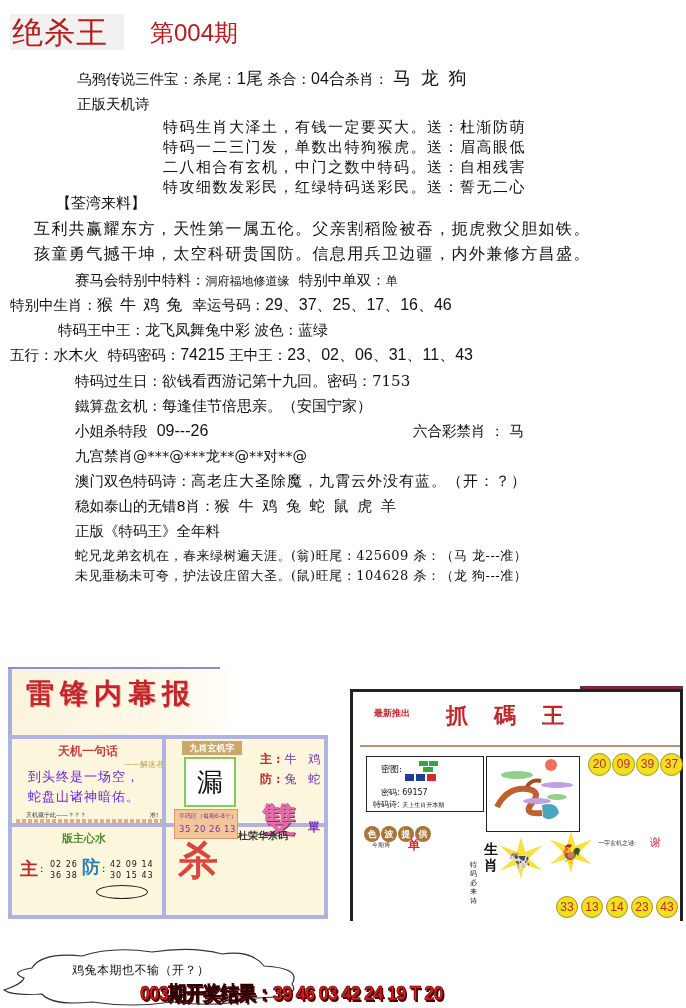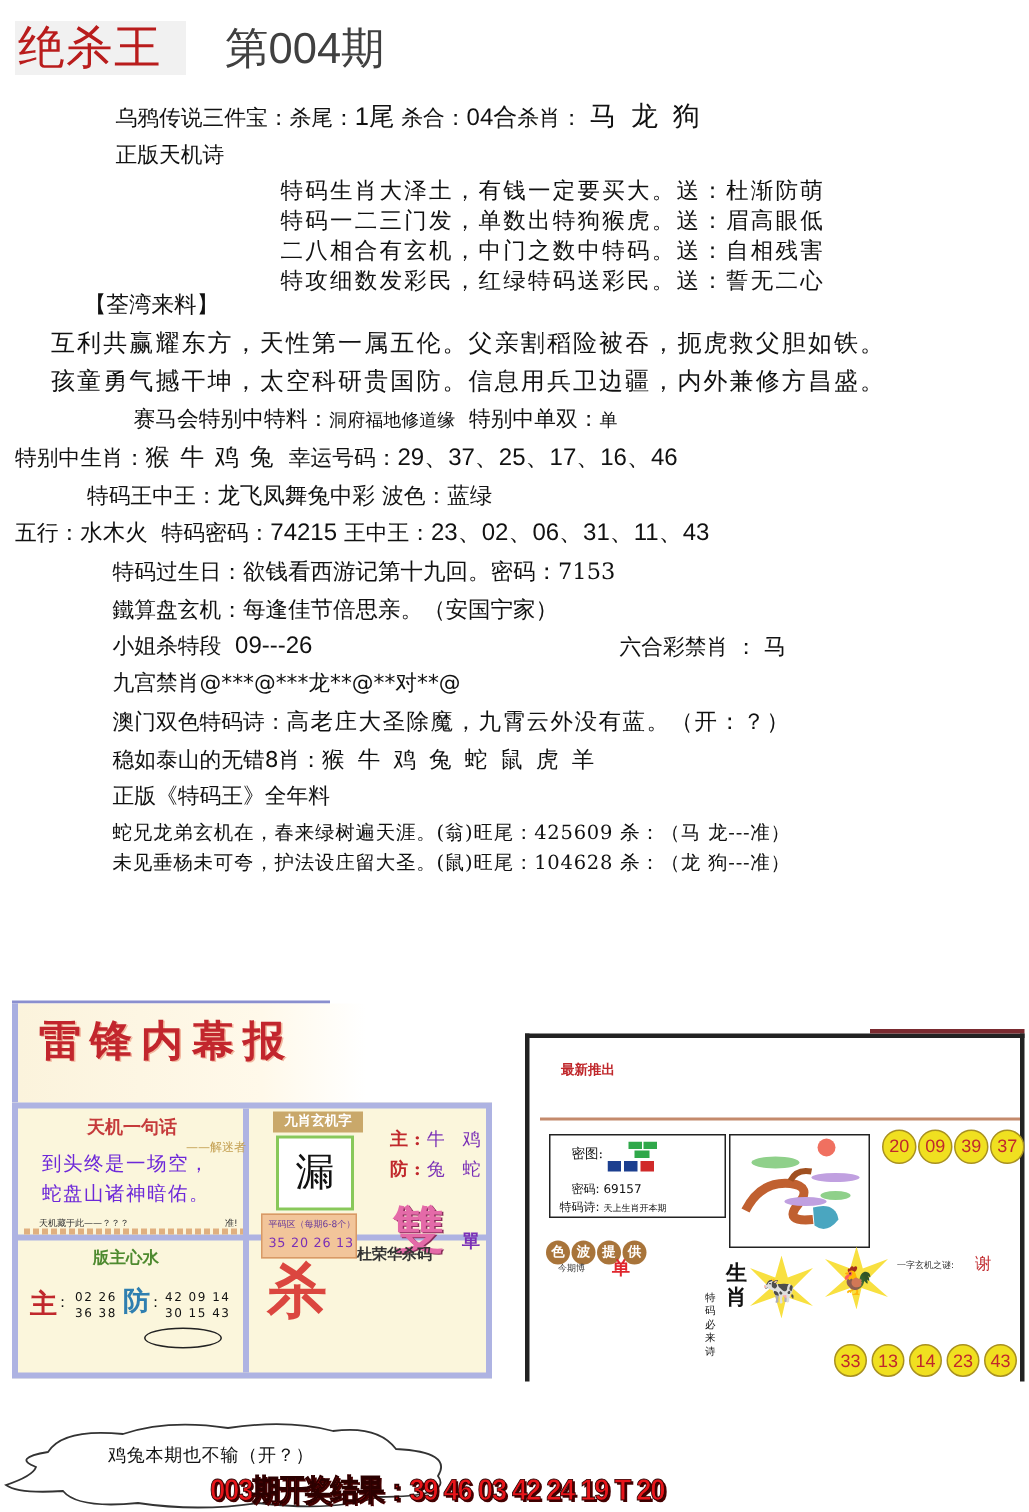--- a/index.html
+++ b/index.html
@@ -5,24 +5,24 @@
   html, body { margin:0; padding:0; background:#ffffff; }
   body { width:686px; height:1008px; position:relative; overflow:hidden;
          font-family:"DejaVu Sans", sans-serif; color:#111; }
   .abs { position:absolute; white-space:nowrap; }
   .serif { font-family:"DejaVu Serif", serif; }
   .sans { font-family:"Liberation Sans", sans-serif; }
 
   
   .brand { left:10px; top:14px; width:112px; height:36px; background:#f1f1f1;
            color:#b91c1c; font-size:31px; line-height:36px; letter-spacing:1px; padding-left:2px;}
-  .issue { left:150px; top:18px; font-size:29px; line-height:30px; color:#404040; }
+  .issue { left:150px; top:18px; font-size:24px; line-height:30px; color:#b91c1c; }
 
   .line { font-size:14.5px; line-height:20px; }
-  .poem { font-family:"DejaVu Serif", serif; font-size:15px; line-height:20px; letter-spacing:1.5px;margin-left:24px; }
+  .poem { font-family:"DejaVu Serif", serif; font-size:15px; line-height:20px; letter-spacing:1.5px; }
   .big  { font-size:16px; letter-spacing:1px; }
   .poem2 { font-family:"DejaVu Serif", serif; font-size:16px; line-height:26px; letter-spacing:1.4px; }
   .small-poem { font-family:"DejaVu Serif", serif; font-size:13px; line-height:20px; letter-spacing:.5px; }
 
   
   .leftimg { left:8px; top:667px; width:332px; height:255px; }
   .lf-top { position:absolute; left:0; top:0; width:212px; height:2px; background:#8a8fcf; }
   .lf-title-area { position:absolute; left:0; top:2px; width:232px; height:66px;
        background:linear-gradient(90deg,#fbf3dc,#fff9ea 70%,#ffffff); border-left:4px solid #a8aee0;}
   .lf-title { position:absolute; left:14px; top:6px; font-family:"DejaVu Serif", serif; font-size:28px;
@@ -125,21 +125,21 @@
 
 <div class="abs poem" style="left:163px; top:117px;">特码生肖大泽土，有钱一定要买大。送：杜渐防萌</div>
 <div class="abs poem" style="left:163px; top:137px;">特码一二三门发，单数出特狗猴虎。送：眉高眼低</div>
 <div class="abs poem" style="left:163px; top:157px;">二八相合有玄机，中门之数中特码。送：自相残害</div>
 <div class="abs poem" style="left:163px; top:177px;">特攻细数发彩民，红绿特码送彩民。送：誓无二心</div>
 
 <div class="abs line" style="left:56px; top:193px; font-size:15px;">【荃湾来料】</div>
 <div class="abs poem2" style="left:34px; top:216px;">互利共赢耀东方，天性第一属五伦。父亲割稻险被吞，扼虎救父胆如铁。</div>
 <div class="abs poem2" style="left:34px; top:241px;">孩童勇气撼干坤，太空科研贵国防。信息用兵卫边疆，内外兼修方昌盛。</div>
 
-<div class="abs line" style="left:89px; top:270px;">
+<div class="abs line" style="left:75px; top:270px;">
   <span>赛马会特别中特料：</span><span class="serif" style="font-size:12px;">洞府福地修道缘</span>
   &nbsp;<span>特别中单双：</span><span class="serif" style="font-size:12px;">单</span>
 </div>
 
 <div class="abs line" style="left:10px; top:295px;">
   <span>特别中生肖：</span><span class="serif big">猴 牛 鸡 兔</span>
   &nbsp;<span>幸运号码：</span><span class="sans" style="font-size:16px;">29、37、25、17、16、46</span>
 </div>
 
 <div class="abs line" style="left:58px; top:320px;">
@@ -237,20 +237,21 @@
       <div class="dz-title">杜荣华杀码</div>
     </div>
   </div>
 </div>
 
 <div class="abs rightimg">
   <div class="ri-frame"></div>
   <div class="ri-topbar-r"></div>
   <div class="ri-rborder"></div>
   <div class="ri-new">最新推出</div>
+  <div class="ri-title">抓碼王</div>
   <div class="ri-hline"></div>
 
   <div class="ri-box1">
     <div class="ri-mitu">密图:</div>
     <svg class="ri-logo" viewBox="0 0 34 22">
       <rect x="14" y="0" width="9" height="5" fill="#2fa84a"></rect>
       <rect x="24" y="0" width="9" height="5" fill="#2fa84a"></rect>
       <rect x="18" y="6" width="10" height="5" fill="#2fa84a"></rect>
       <rect x="0" y="13" width="9" height="7" fill="#1c3f8f"></rect>
       <rect x="11" y="13" width="9" height="7" fill="#1c3f8f"></rect>

